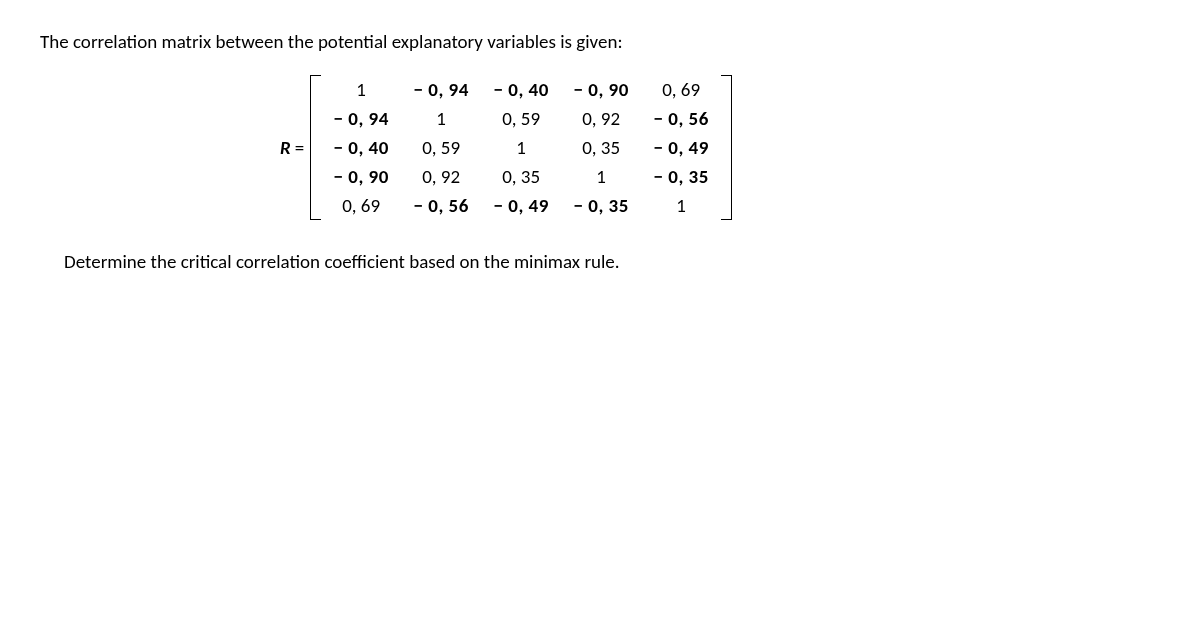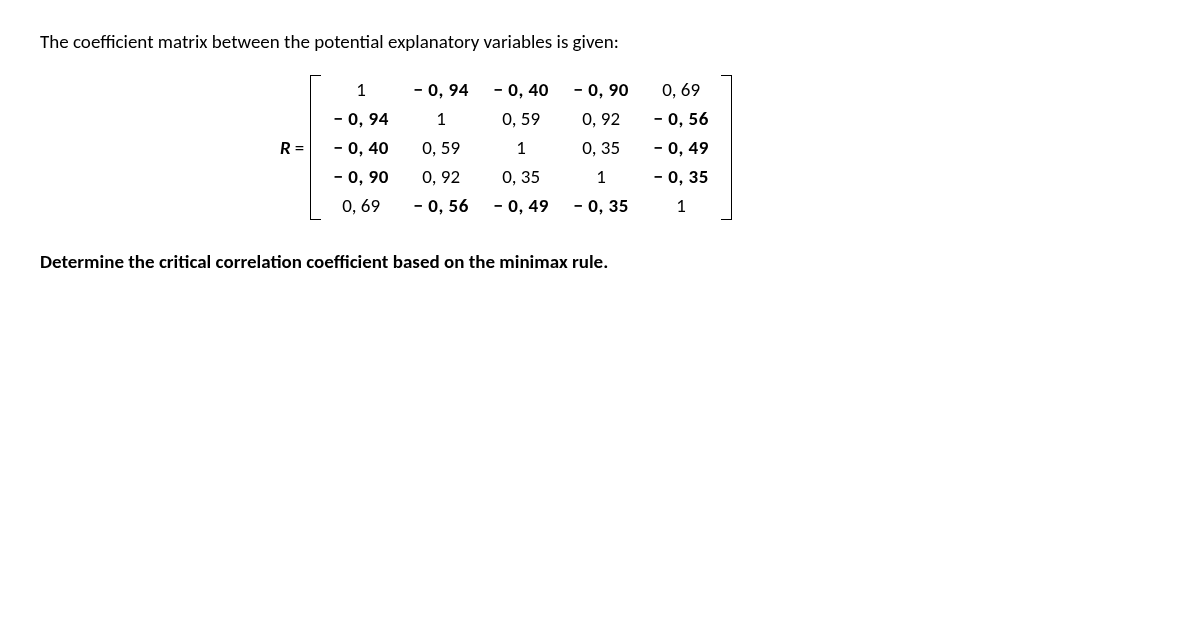--- a/index.html
+++ b/index.html
@@ -57,27 +57,28 @@
       font-family: Calibri, Arial, sans-serif;
       font-size: 19px;
       min-width: 62px;
       white-space: nowrap;
     }
     .neg {
       letter-spacing: 0.5px;
       font-weight: bold;
     }
     .question {
-      font-weight: 700;
+      font-weight: 400;
+      margin-left: 24px;
     }
   </style>
 </head>
 <body>
 
-<div class="intro">The coefficient matrix between the potential explanatory variables is given:</div>
+<div class="intro">The correlation matrix between the potential explanatory variables is given:</div>
 
 <div class="matrix-block">
   <span class="matrix-label">R</span>
   <span class="matrix-eq">=</span>
   <span class="matrix-wrap">
     <span class="bracket left"></span>
     <table class="matrix">
       <tbody id="matrix-body">
           <tr>
             <td>1</td>

